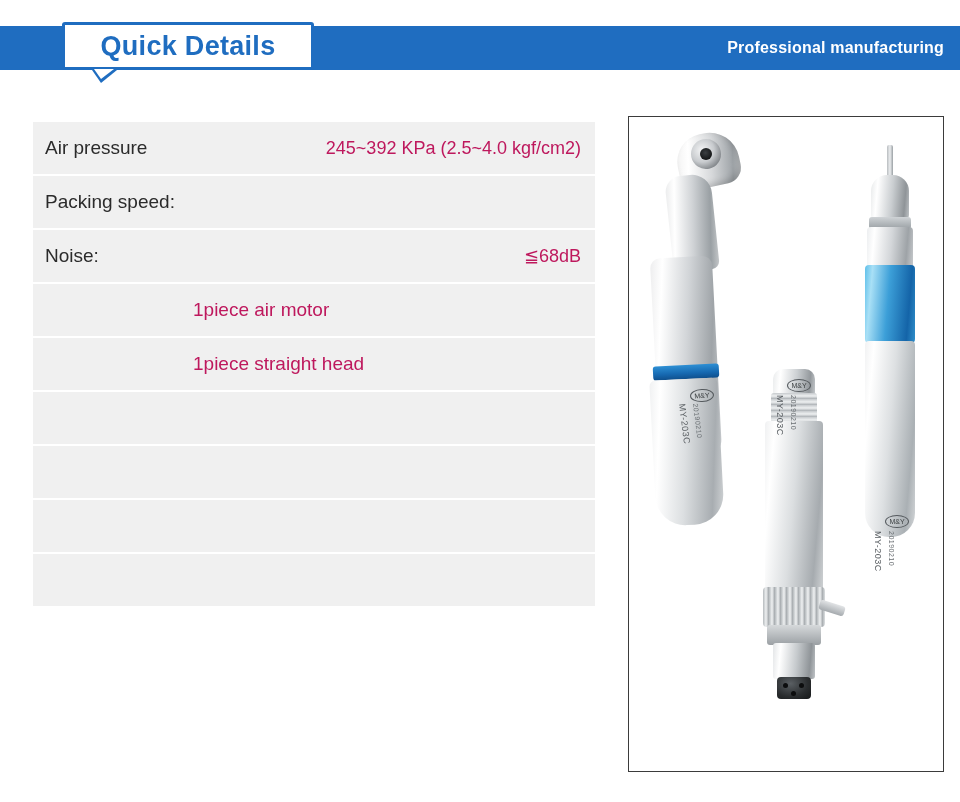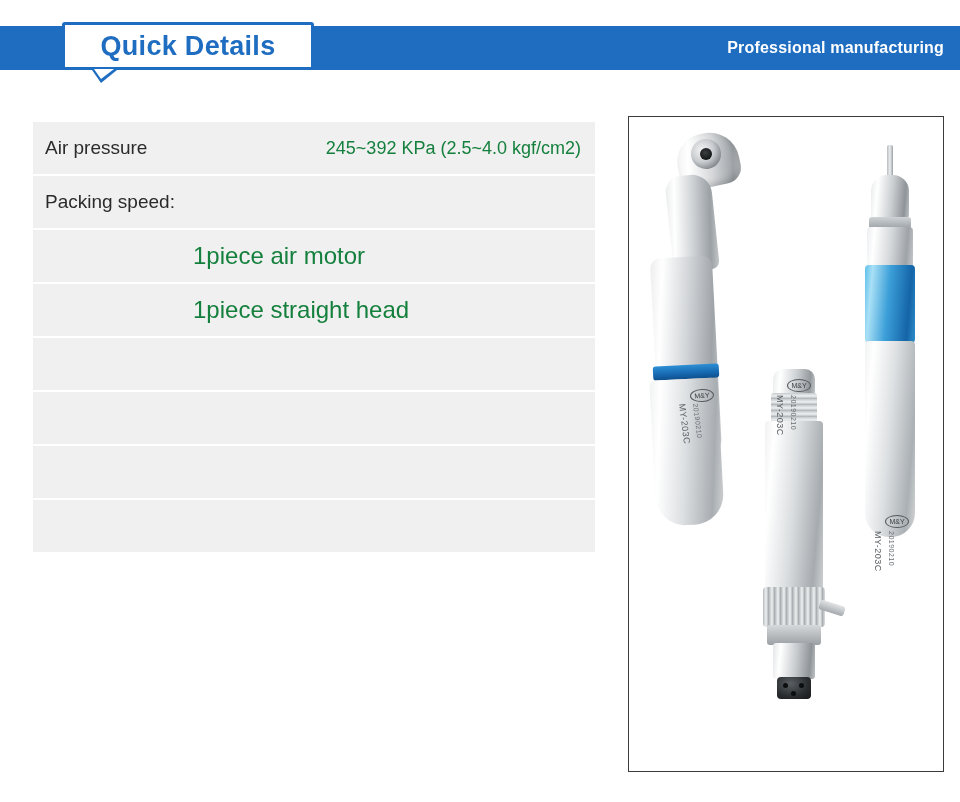--- a/index.html
+++ b/index.html
@@ -88,33 +88,33 @@
     padding: 0 12px 0 12px;
     position: relative;
   }
   .spec-label {
     font-size: 19px;
     color: #2b2b2b;
     white-space: nowrap;
   }
   .spec-value {
     font-size: 18px;
-    color: #15803d;
+    color: #be185d;
     margin-left: auto;
     white-space: nowrap;
     padding-right: 2px;
   }
   .spec-row.packing .spec-label { margin-right: 18px; }
   .spec-row.packing .spec-value {
     margin-left: 0;
     font-size: 19px;
   }
   .spec-row.cont .spec-value {
     margin-left: 148px;
-    font-size: 24px;
+    font-size: 19px;
   }
   .spec-row.empty { }
 
   
   .image-panel {
     position: absolute;
     left: 628px; top: 116px;
     width: 316px; height: 656px;
     background: #ffffff;
     border: 1px solid #3b3b3b;
@@ -395,20 +395,24 @@
   <div class="tab-pointer"></div>
   <div class="tab-pointer-inner"></div>
 
   <div class="spec-table">
     <div class="spec-row">
       <span class="spec-label">Air pressure</span>
       <span class="spec-value">245~392 KPa (2.5~4.0 kgf/cm2)</span>
     </div>
     <div class="spec-row">
       <span class="spec-label">Packing speed:</span>
+    </div>
+    <div class="spec-row">
+      <span class="spec-label">Noise:</span>
+      <span class="spec-value">≦68dB</span>
     </div>
     <div class="spec-row cont">
       <span class="spec-label"></span>
       <span class="spec-value">1piece air motor</span>
     </div>
     <div class="spec-row cont">
       <span class="spec-label"></span>
       <span class="spec-value">1piece straight head</span>
     </div>
     <div class="spec-row empty">

